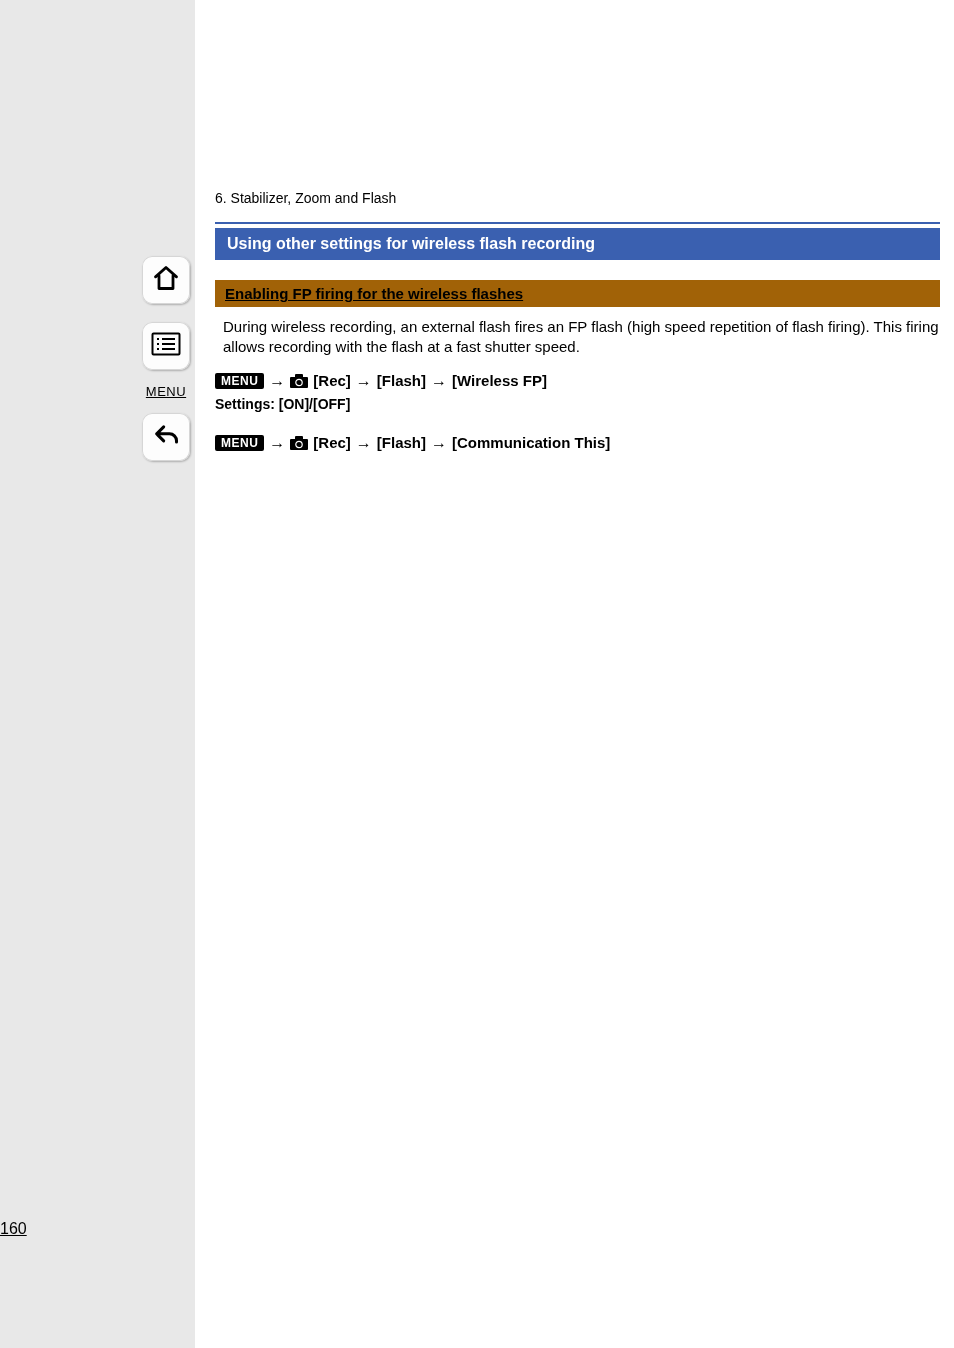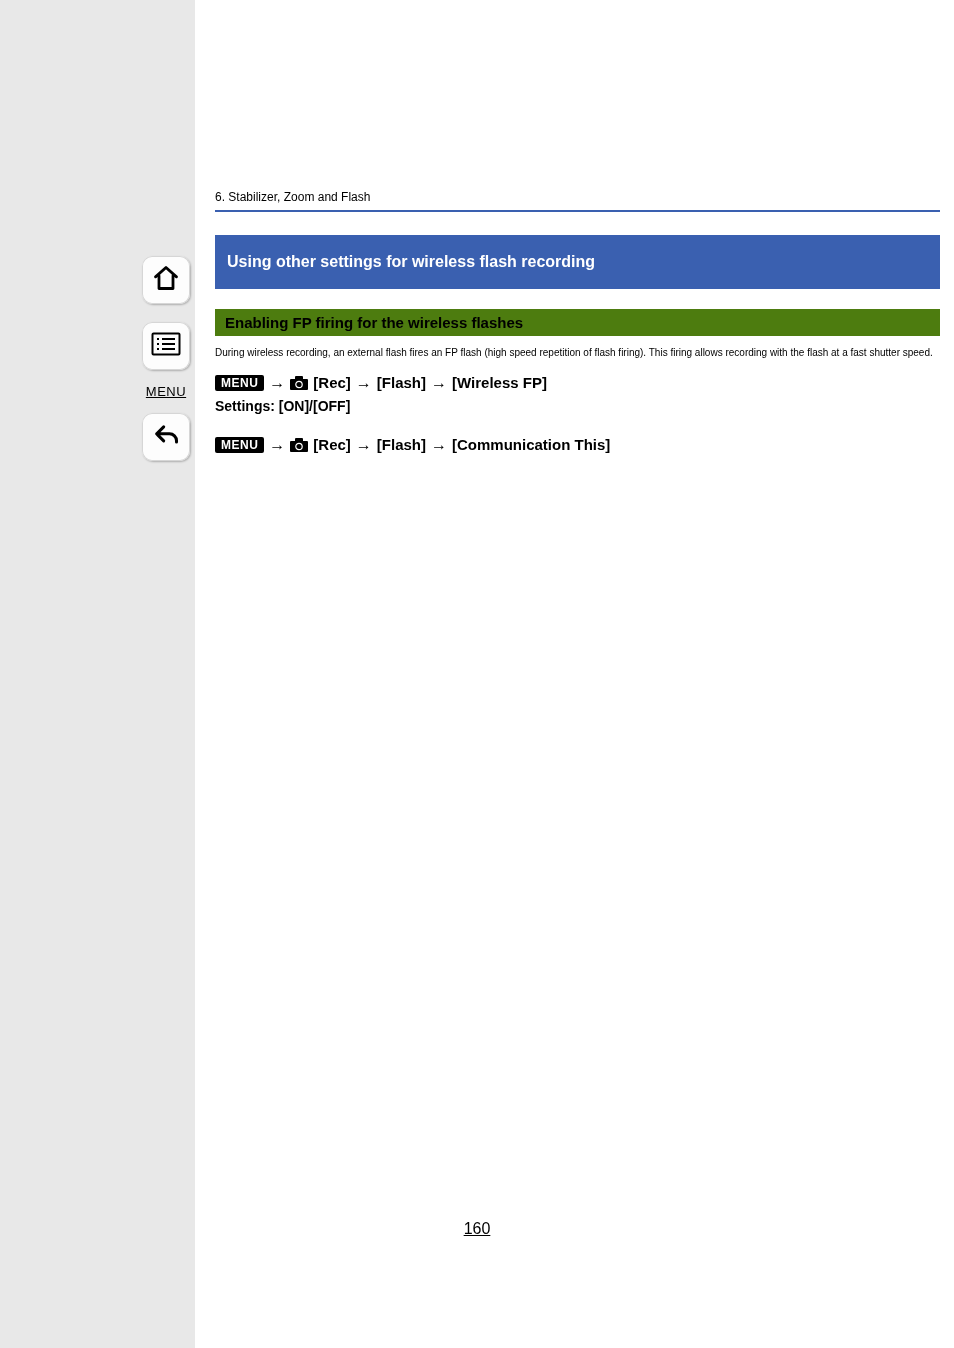--- a/index.html
+++ b/index.html
@@ -15,45 +15,45 @@
     width: 48px; height: 48px; border-radius: 10px; background: #fdfdfd; box-shadow: 1px 1px 2px rgba(0,0,0,0.25), inset 0 0 0 1px #d6d6d6;
     display: flex; align-items: center; justify-content: center; cursor: pointer;
   }
   .side-menu-label {
     width: 48px; text-align: center; font-size: 13px; letter-spacing: 0.5px; text-decoration: underline; font-weight: 400; cursor: pointer; font-family: Arial, Helvetica, sans-serif; margin-top: -4px; margin-bottom: -4px;
   }
   .content {
     position: absolute; left: 215px; top: 190px; width: 725px;
   }
   .chapter-header {
-    font-size: 12px; color: #000; padding-bottom: 6px; border-bottom: 2px solid #3a60b0;
-    margin-bottom: 23px;
+    font-size: 14px; color: #000; padding-bottom: 16px; border-bottom: 2px solid #3a60b0;
+    margin-bottom: 4px;
   }
   .section-bar {
-    background: #3a60b0; color: #fff; font-weight: bold; font-size: 16px; padding: 18px 12px; margin-bottom: 20px;
+    background: #3a60b0; color: #fff; font-weight: bold; font-size: 16px; padding: 7px 12px; margin-bottom: 20px;
   }
   .sub-bar {
-    background: #4d7c0f; color: #000; font-weight: bold; font-size: 15px; padding: 5px 10px; margin-bottom: 10px;
+    background: #a16207; color: #000; font-weight: bold; font-size: 15px; padding: 5px 10px; margin-bottom: 10px; text-decoration: underline;
   }
   .body-text {
-    font-size: 10px; line-height: 1.35; margin-bottom: 14px;
+    font-size: 15px; line-height: 1.35; margin-bottom: 14px; margin-left: 8px;
   }
   .menu-path {
     font-size: 15px; font-weight: bold; margin-bottom: 6px; display: flex; align-items: center; flex-wrap: wrap; gap: 5px;
   }
   .menu-pill {
     display: inline-flex; align-items: center; background: #000; color: #fff; font-weight: bold; font-size: 12px; padding: 1px 6px; border-radius: 2px; letter-spacing: 0.5px;
   }
   .arrow { font-weight: normal; font-size: 16px; }
   .cam-icon { display: inline-flex; align-items: center; }
   .settings-line {
     font-size: 14px; font-weight: bold; margin-bottom: 22px;
   }
   .page-number {
-    position: absolute; left: 0; top: 0; width: 954px; text-align: center; top: 1220px; font-size: 16px; text-decoration: underline;
+    position: absolute; left: 0; top: 0; width: 954px; top: 1220px; font-size: 16px; text-decoration: underline;
   }
 </style>
 </head>
 <body>
 
 <div class="page-bg"></div>
 
 <div class="sidebar">
   <div class="side-btn">
     <span>

